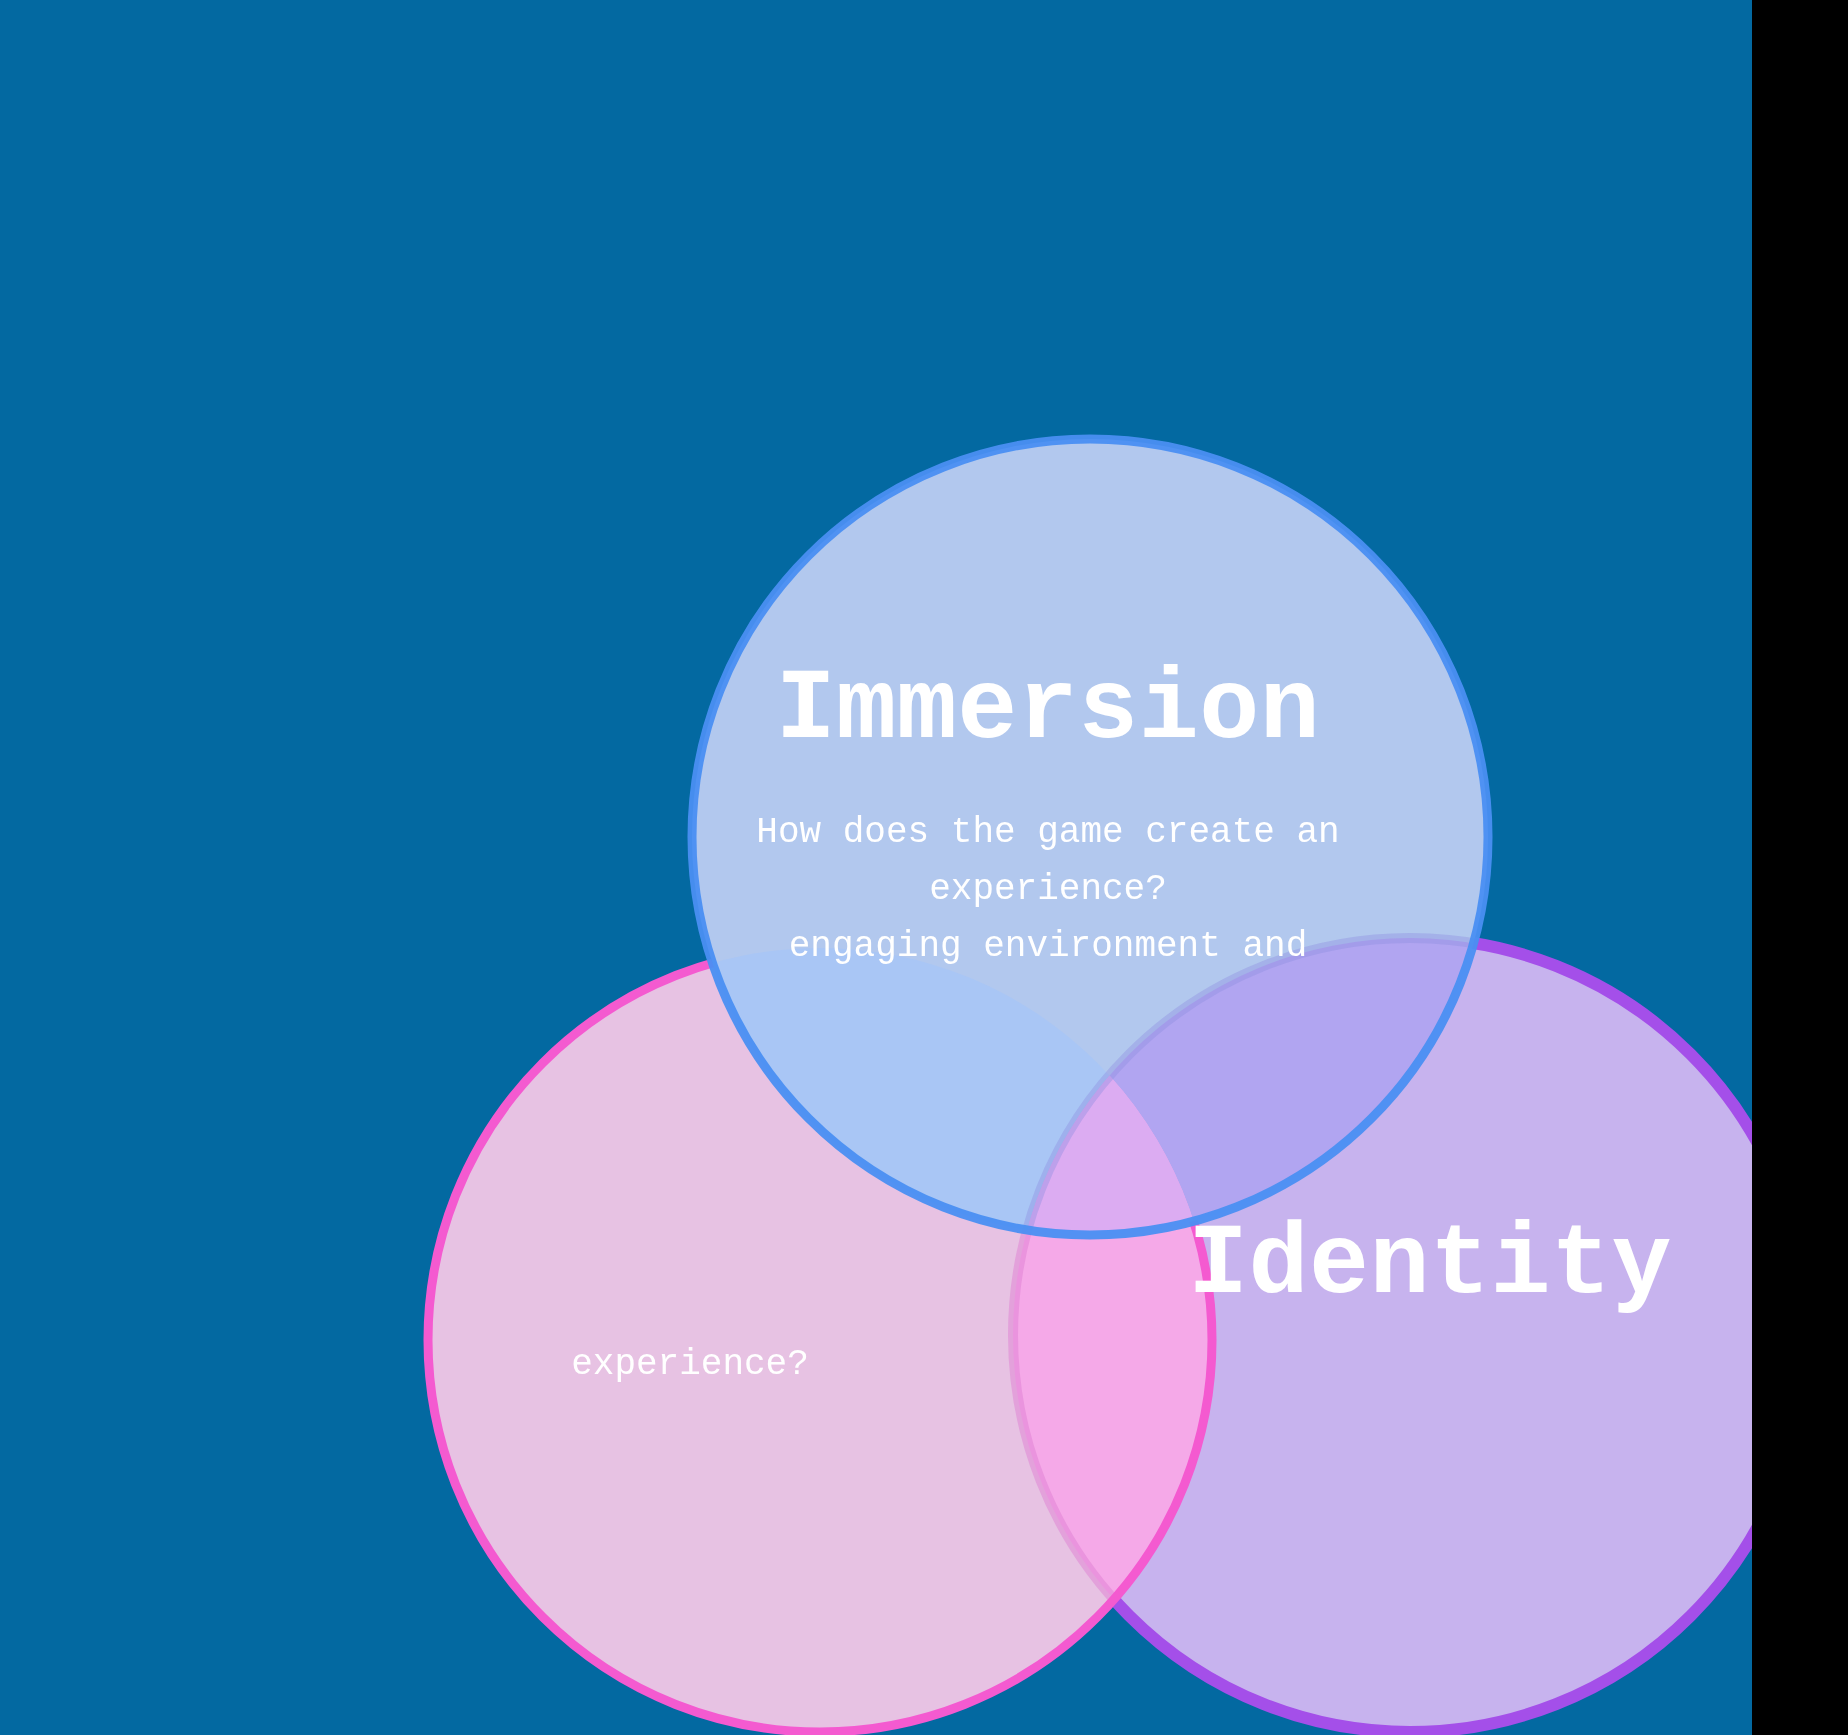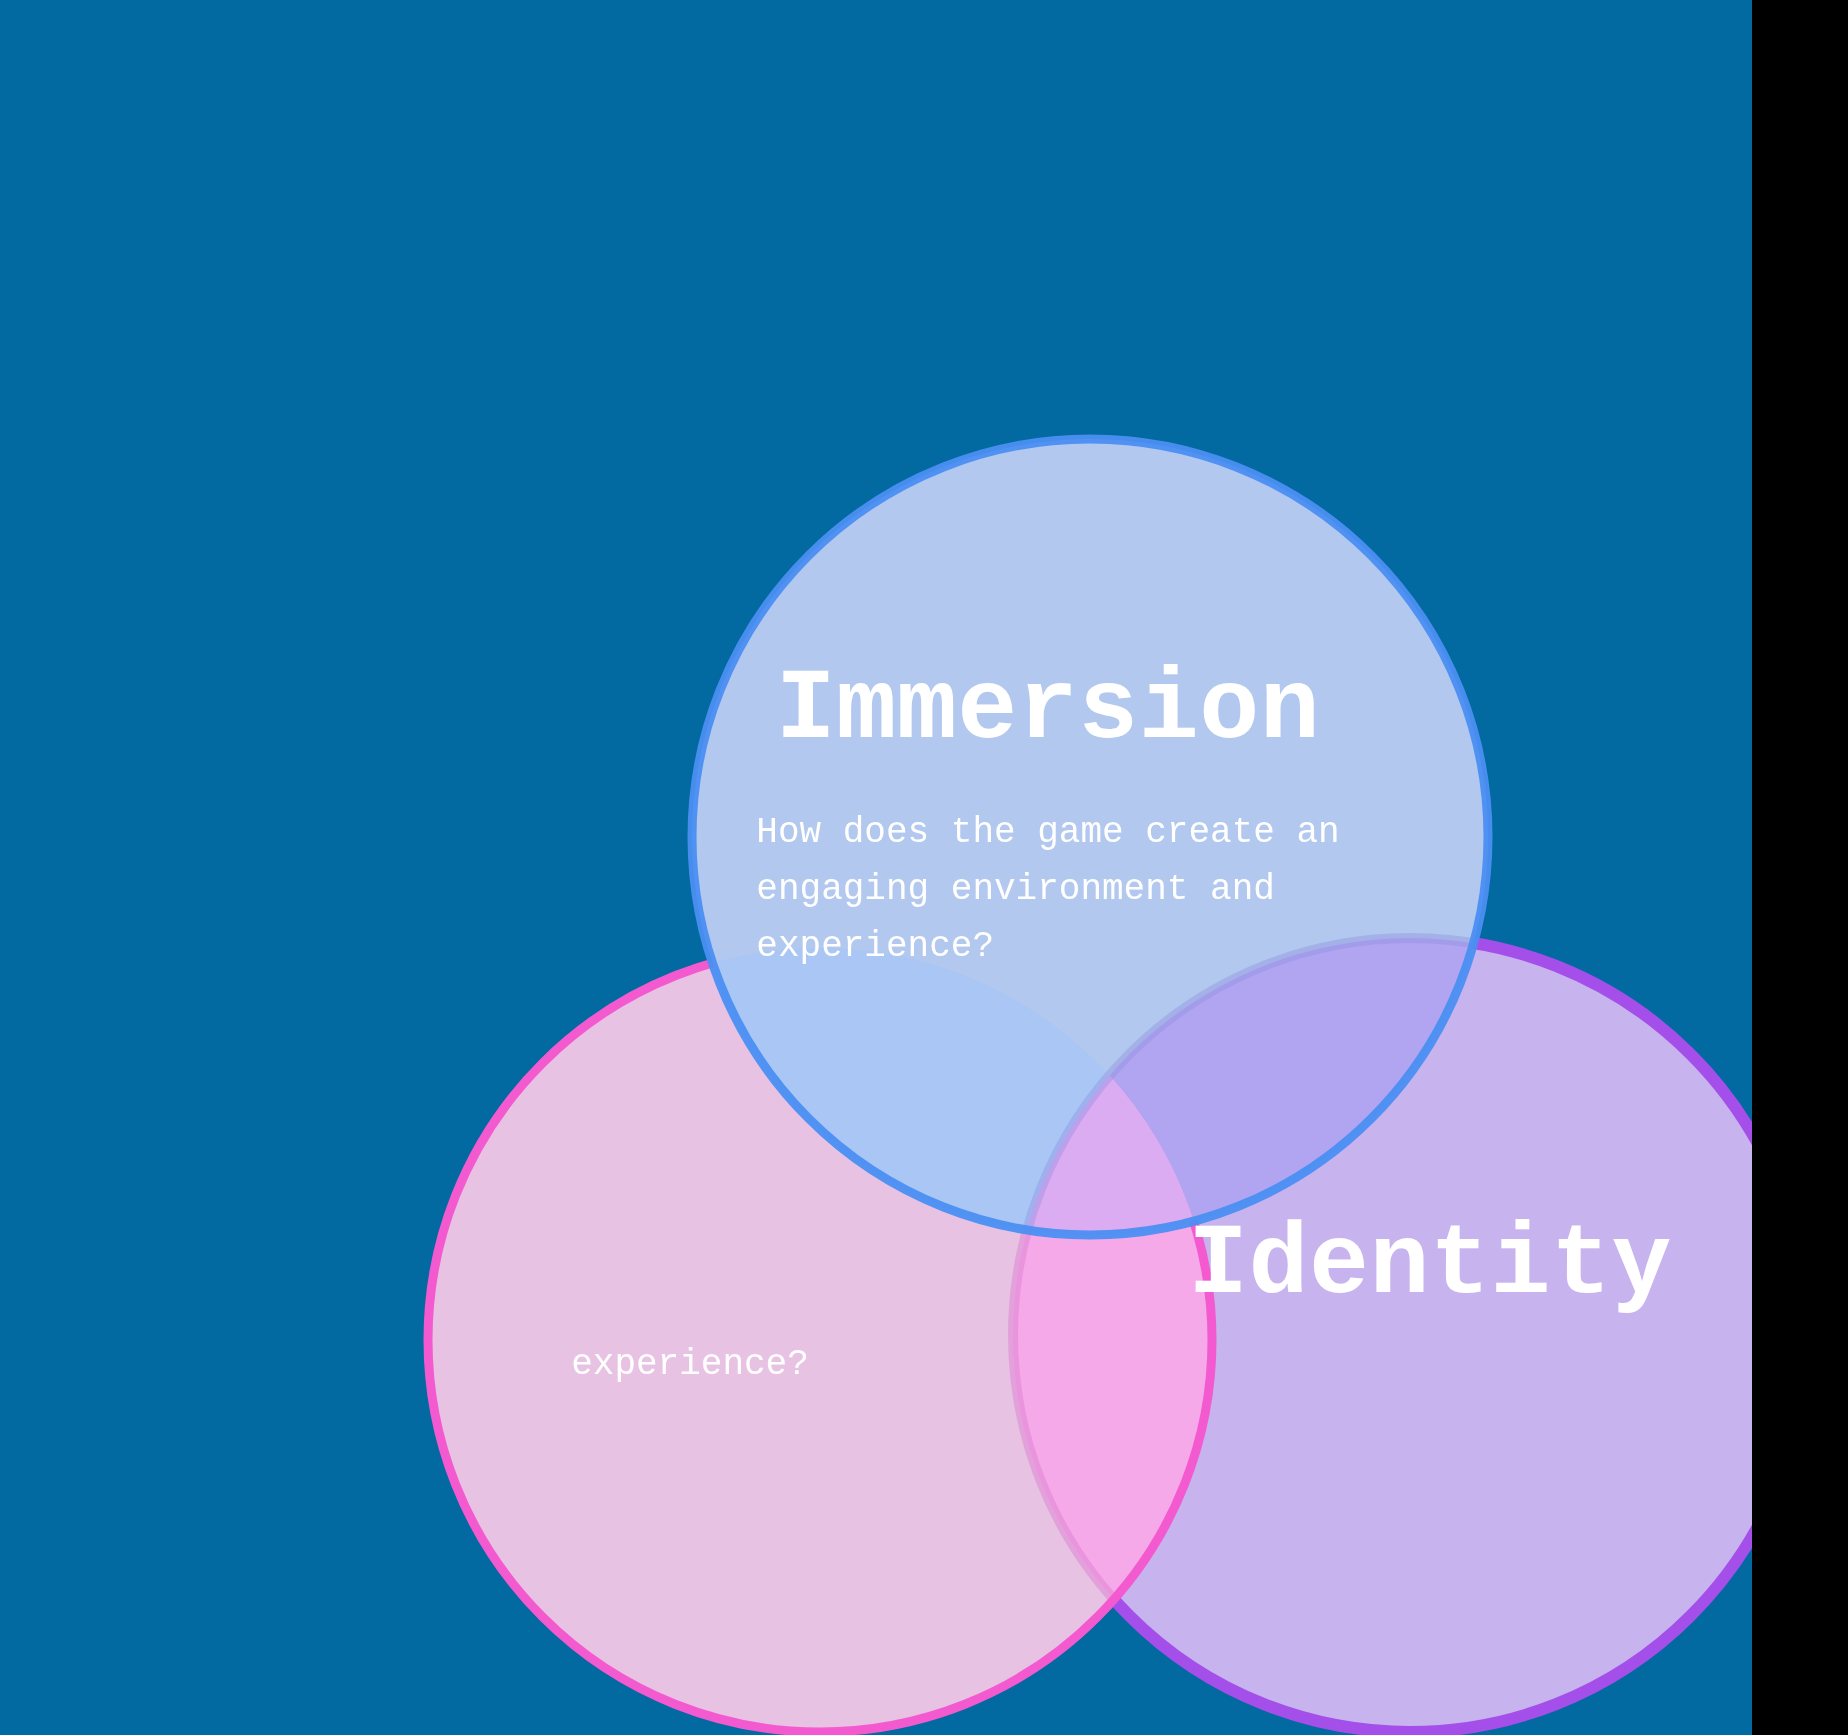--- a/index.html
+++ b/index.html
@@ -32,21 +32,21 @@
     text-align: center;
     letter-spacing: 0.5px;
   }
   .circle-question {
     position: absolute;
     transform: translateX(-50%);
     white-space: nowrap;
     font-size: 36px;
     font-weight: 400;
     color: #ffffff;
-    text-align: left;
+    text-align: center;
   }
   .circle-question .q-line {
     display: block;
   }
   .q-lh57 .q-line { line-height: 57px; }
   .q-lh58 .q-line { line-height: 58px; }
 </style>
 </head>
 <body>
 
@@ -103,22 +103,22 @@
     </g>
 
     <circle cx="1410" cy="1335" r="397" fill="none" stroke-width="12" mask="url(#mask-not-blue-pink)" stroke="#a44fe9"></circle>
     <circle cx="820" cy="1340" r="392" fill="none" stroke-width="9" mask="url(#mask-not-blue)" stroke="#f45ad0"></circle>
     <circle cx="1090" cy="837" r="398" fill="none" stroke-width="9" opacity="0.95" stroke="#4a8ff2"></circle>
   </svg>
 
   <div class="circle-title" style="left:1048px; top:661px;">Immersion</div>
   <div class="circle-question q-lh57" style="left:1048px; top:804px;">
     <span class="q-line">How does the game create an</span>
+    <span class="q-line">experience?</span>
     <span class="q-line">engaging environment and</span>
-    <span class="q-line">experience?</span>
   </div>
 
   <div class="circle-question q-lh58" style="left:690px; top:1336px;">
     <span class="q-line">experience?</span>
   </div>
 
   <div class="circle-title" style="left:1430px; top:1216px;">Identity</div>
 
 </div>
 

